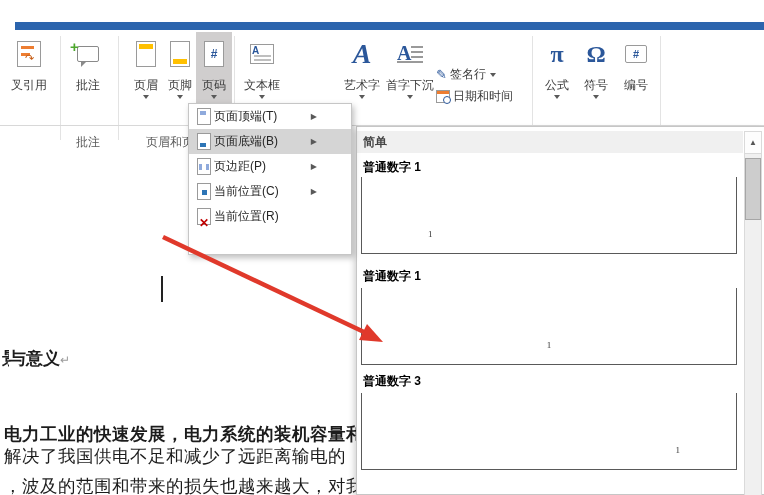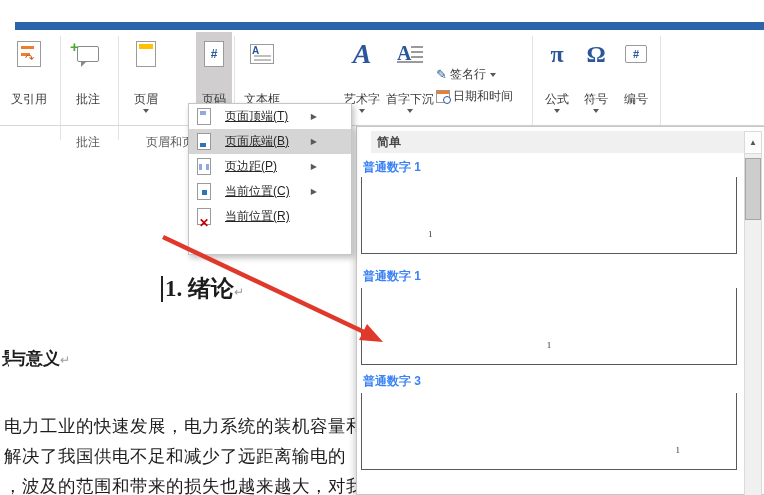--- a/index.html
+++ b/index.html
@@ -7,21 +7,21 @@
        font-family:"Liberation Sans",sans-serif;color:#3b3b3b;}
   
   .titlebar{position:absolute;left:15px;top:22px;width:749px;height:8px;background:#2b64ad;}
   
   .ribbon{position:absolute;left:0;top:30px;width:764px;height:96px;background:#fff;z-index:3;}
   .ribbon-bottom{position:absolute;left:0;top:125px;width:764px;height:1px;background:#d8d8d8;z-index:3;}
   .rsep{position:absolute;top:6px;width:1px;height:104px;background:#e3e3e3;}
   .rbtn{position:absolute;top:2px;height:98px;text-align:center;cursor:pointer;}
   .rbtn.hl{background:#d0cece;}
   .ricon{height:36px;margin-top:4px;display:flex;align-items:center;justify-content:center;}
-  .rlabel{font-size:12px;color:#3b3b3b;line-height:14px;margin-top:20px;white-space:nowrap;}
+  .rlabel{font-size:12px;color:#3b3b3b;line-height:14px;margin-top:6px;white-space:nowrap;}
   .rcaret{width:0;height:0;border-left:3.5px solid transparent;border-right:3.5px solid transparent;
           border-top:4px solid #595959;margin:3px auto 0;}
   .rcaret.inline{display:inline-block;margin:0 0 1px 4px;}
   .glabel{position:absolute;top:104px;font-size:12px;color:#5a5a5a;transform:translateX(-50%);white-space:nowrap;}
   
   .page{width:20px;height:26px;background:#fff;border:1px solid #9a9a9a;position:relative;box-sizing:border-box;}
   .page .bar{position:absolute;left:2px;right:2px;height:5px;background:#ffc000;}
   .page .bar.top{top:2px;} .page .bar.bottom{bottom:2px;}
   .page .hash{position:absolute;left:0;right:0;top:5px;font-size:12px;font-weight:bold;color:#2b579a;}
   .xref{width:22px;height:24px;border:1px solid #9a9a9a;background:#fff;position:relative;}
@@ -61,47 +61,47 @@
            color:#2b579a;line-height:16px;background:#fff;}
   
   .doc{position:absolute;left:0;top:126px;width:764px;height:369px;background:#fff;
        font-family:"Liberation Serif",serif;color:#1c1c1c;z-index:1;}
   .doc-heading{position:absolute;left:165px;top:147px;font-size:23px;font-weight:bold;white-space:nowrap;}
   .cursor-bar{position:absolute;left:161px;top:150px;width:1.5px;height:26px;background:#222;}
   .pmark{font-size:12px;color:#9a9a9a;font-weight:normal;}
   .doc-subheading{position:absolute;left:2px;top:221px;font-size:17px;font-weight:bold;white-space:nowrap;}
   .clip{display:inline-block;width:7px;overflow:hidden;vertical-align:bottom;}
   .doc-line{position:absolute;left:4px;font-size:17.5px;white-space:nowrap;letter-spacing:.5px;}
-  .dl1{top:288px;} .dl2{top:318px;} .dl3{top:348px;}
+  .dl1{top:296px;font-weight:bold;} .dl2{top:318px;} .dl3{top:348px;}
   
   .menu{position:absolute;left:188px;top:103px;width:164px;height:152px;background:#fff;
         border:1px solid #c6c6c6;box-shadow:2px 3px 6px rgba(0,0,0,.25);z-index:20;box-sizing:border-box;}
   .menu-item{position:relative;height:25px;display:flex;align-items:center;cursor:pointer;}
   .menu-item.hl{background:#d5d5d5;}
   .mi-icon{margin-left:8px;width:14px;height:17px;background:#fff;border:1px solid #9a9a9a;
            position:relative;box-sizing:border-box;flex:none;}
   .mi-icon u{position:absolute;background:#8faadc;}
   .mi-top u{left:2px;top:2px;width:6px;height:4px;}
   .mi-bottom u{left:2px;bottom:2px;width:6px;height:4px;background:#2e75b6;}
   .mi-margin u{left:1px;top:5px;width:3px;height:6px;}
   .mi-margin u.r{left:auto;right:1px;}
   .mi-current u{left:4px;top:6px;width:5px;height:5px;background:#2e75b6;}
   .mi-format{box-shadow:2px 2px 0 #d0d0d0;}
   .mi-format u{left:2px;top:2px;width:8px;height:2px;background:#bfbfbf;box-shadow:0 4px 0 #bfbfbf,0 8px 0 #bfbfbf;}
   .mi-delete .x{position:absolute;left:1px;bottom:-4px;color:#c00000;font-size:12px;font-weight:bold;line-height:10px;}
-  .mi-label{font-size:12px;color:#262626;margin-left:14px;white-space:nowrap;text-decoration:underline;}
+  .mi-label{font-size:12px;color:#262626;margin-left:3px;white-space:nowrap;}
   .mi-arrow{position:absolute;right:34px;font-size:8px;color:#595959;}
   
   .gallery{position:absolute;left:356px;top:126px;width:408px;height:369px;background:#fff;
            border:1px solid #c6c6c6;border-right:none;box-shadow:-2px 3px 6px rgba(0,0,0,.18);
            z-index:15;box-sizing:border-box;}
-  .g-header{position:absolute;left:14px;width:386px;height:22px;background:#f0f0f0;
+  .g-header{position:absolute;left:0;width:386px;height:22px;background:#f0f0f0;
             font-size:12px;font-weight:bold;color:#444;line-height:22px;padding-left:6px;box-sizing:border-box;}
   .g-h1{top:4px;} .g-h2{top:345px;height:24px;}
-  .g-label{position:absolute;left:6px;font-size:12px;font-weight:bold;color:#3b82f6;white-space:nowrap;}
+  .g-label{position:absolute;left:6px;font-size:12px;font-weight:bold;color:#000000;white-space:nowrap;}
   .g-l1{top:32px;} .g-l2{top:141px;} .g-l3{top:246px;}
   .g-box{position:absolute;left:4px;width:374px;height:76px;border:1.5px solid #595959;border-top:none;
          background:#fff;cursor:pointer;}
   .g-b1{top:50px;} .g-b2{top:161px;} .g-b3{top:266px;}
   .g-num{position:absolute;bottom:14px;font-size:9px;color:#333;font-family:"Liberation Serif",serif;}
   .g-num.left{left:66px;} .g-num.center{left:50%;transform:translateX(-50%);} .g-num.right{right:56px;}
   .g-scroll{position:absolute;right:2px;top:4px;width:18px;height:365px;background:#f0f0f0;border:1px solid #dadada;box-sizing:border-box;}
   .g-up{position:absolute;left:0;top:0;width:16px;height:21px;background:#fdfdfd;border-bottom:1px solid #dadada;
         text-align:center;font-size:8px;color:#555;line-height:21px;cursor:pointer;}
   .g-thumb{position:absolute;left:0;top:26px;width:16px;height:62px;background:#cdcdcd;border:1px solid #a6a6a6;
@@ -144,20 +144,29 @@
   <div class="rbtn" style="left:128px;width:36px">
     <div class="ricon">
         <span class="page">
           <span class="bar top"></span>
         </span>
       </div>
     <div class="rlabel">页眉</div>
     <div class="rcaret"></div>
   </div>
 
+  <div class="rbtn" style="left:162px;width:36px">
+    <div class="ricon">
+        <span class="page">
+          <span class="bar bottom"></span>
+        </span>
+      </div>
+    <div class="rlabel">页脚</div>
+    <div class="rcaret"></div>
+  </div>
 
   <div class="rbtn hl" style="left:196px;width:36px">
     <div class="ricon">
       <span class="page">
           <span class="hash">#</span>
         </span>
     </div>
     <div class="rlabel">页码</div>
     <div class="rcaret"></div>
   </div>
@@ -227,21 +236,20 @@
 
   <div class="glabel" style="left:88px">批注</div>
   <div class="glabel" style="left:176px">页眉和页脚</div>
   <div class="glabel" style="left:386px">文本</div>
   <div class="glabel" style="left:592px">符号</div>
 </div>
 <div class="ribbon-bottom"></div>
 
 <div class="doc">
   <div class="cursor-bar"></div>
-  <div class="doc-heading"><span>1. 绪论</span><span class="pmark">↵</span></div>
   <div class="doc-subheading"><span class="clip">景</span><span>与意义</span><span class="pmark">↵</span></div>
   <div class="doc-line dl1">电力工业的快速发展，电力系统的装机容量和</div>
   <div class="doc-line dl2">解决了我国供电不足和减少了远距离输电的</div>
   <div class="doc-line dl3">，波及的范围和带来的损失也越来越大，对我</div>
 </div>
 
 <div class="menu">
   <div class="menu-item">
     <span class="mi-icon mi-top">
         <u></u>

